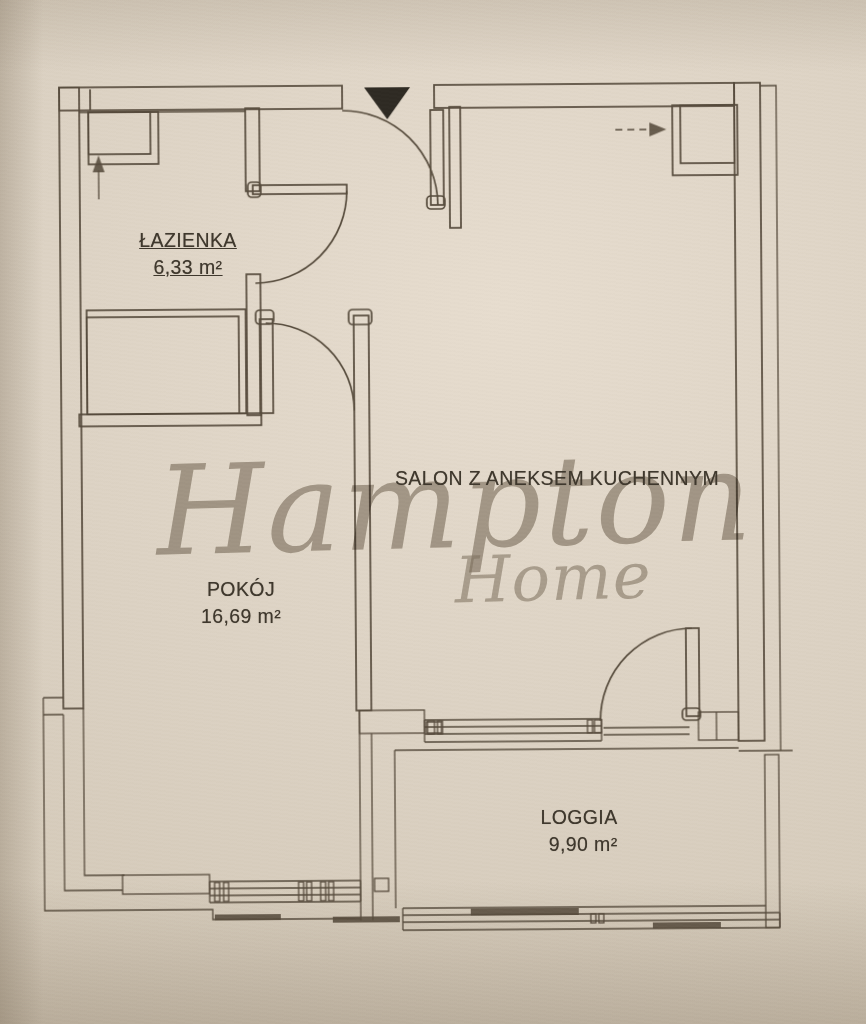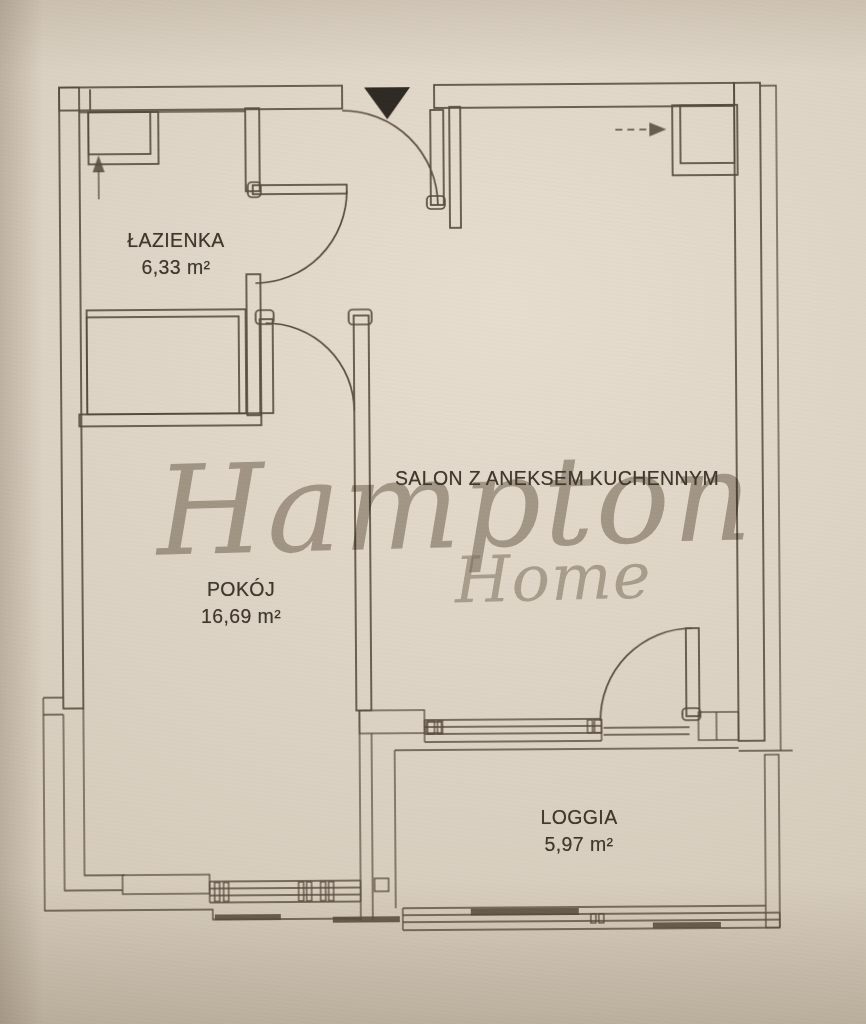--- a/index.html
+++ b/index.html
@@ -158,29 +158,29 @@
       <rect class="dark" x="468" y="909" width="108" height="7"></rect>
       <rect class="dark" x="650" y="924" width="68" height="6"></rect>
     </g>
   </svg>
 
   <div class="watermark">
     <div class="wm wm1">Hampton</div>
     <div class="wm wm2">Home</div>
   </div>
 
-  <div class="room-label" style="left:176px;top:254px;">
+  <div class="room-label" style="left:188px;top:254px;text-decoration:underline;">
     <div>ŁAZIENKA</div>
     <div>6,33 m²</div>
   </div>
   <div class="room-label" style="left:557px;top:478px;">
     <div>SALON Z ANEKSEM KUCHENNYM</div>
   </div>
   <div class="room-label" style="left:241px;top:603px;">
     <div>POKÓJ</div>
     <div>16,69 m²</div>
   </div>
-  <div class="room-label" style="left:579px;top:831px;">
+  <div class="room-label" style="left:579px;top:831px;text-align:right;">
     <div>LOGGIA</div>
-    <div>5,97 m²</div>
+    <div>9,90 m²</div>
   </div>
 
 </div>
 
 </body></html>

